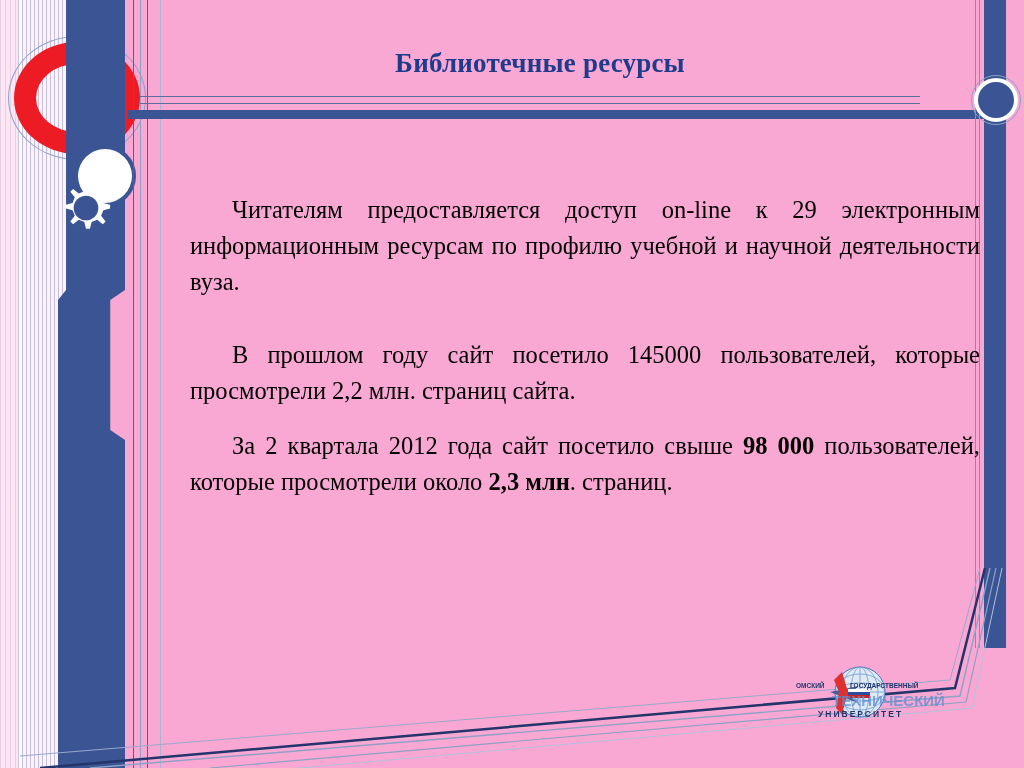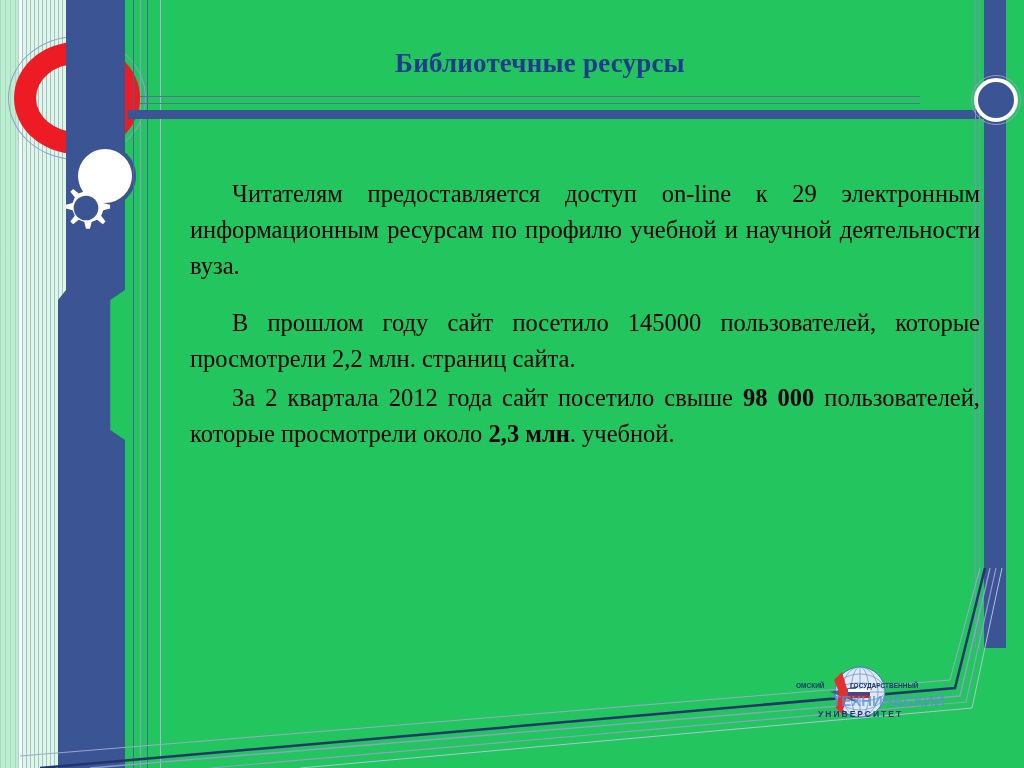--- a/index.html
+++ b/index.html
@@ -4,21 +4,21 @@
 <style>
   html, body {
     margin: 0;
     padding: 0;
     background: #ffffff;
   }
   #slide {
     position: relative;
     width: 1024px;
     height: 768px;
-    background: #22c55e;
+    background: #f9a8d4;
     overflow: hidden;
     font-family: "Liberation Serif", serif;
   }
 
   
   .left-stripes {
     position: absolute;
     left: 18px;
     top: 0;
     width: 52px;
@@ -196,21 +196,21 @@
   .body {
     position: absolute;
     left: 190px;
     top: 176px;
     width: 790px;
     color: #000000;
     font-size: 24.5px;
     line-height: 1.46;
   }
   .para {
-    margin: 0 0 0 0;
+    margin: 16px 0 0 0;
     text-align: justify;
     text-justify: inter-word;
   }
   .para.indent { text-indent: 42px; }
   .gap-a { height: 22px; }
   .gap-b { height: 3px; }
   .gap-c { height: 30px; }
   .gap-d { height: 22px; }
   .para.last { text-align: left; text-indent: 42px; }
   .para b { font-weight: bold; }
@@ -275,21 +275,21 @@
   <div class="body">
 
     <p class="para indent">Читателям предоставляется доступ on-line к 29 электронным информационным ресурсам по профилю учебной и научной деятельности вуза.</p>
 
     <div class="gap-a"></div>
 
     <p class="para indent">В прошлом году сайт  посетило  145000 пользователей, которые просмотрели 2,2 млн.  страниц сайта.</p>
 
     <div class="gap-b"></div>
 
-    <p class="para indent"><span>За 2 квартала 2012 года  сайт посетило свыше </span><b>98 000</b><span> пользователей, которые просмотрели около </span><b>2,3 млн</b><span>. учебной.</span></p>
+    <p class="para indent"><span>За 2 квартала 2012 года  сайт посетило свыше </span><b>98 000</b><span> пользователей, которые просмотрели около </span><b>2,3 млн</b><span>. страниц.</span></p>
 
     <div class="gap-c"></div>
 
 
     <div class="gap-d"></div>
 
   </div>
 
   <svg class="logo" viewBox="0 0 190 70">
     <defs>

